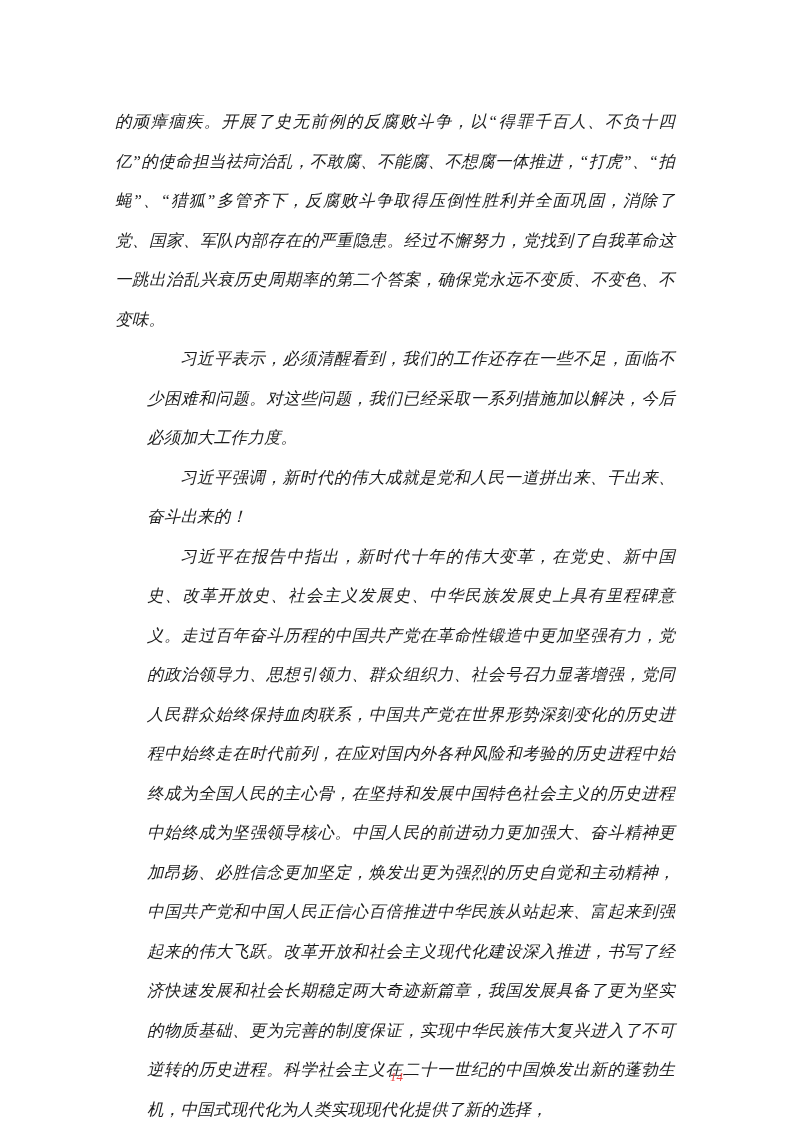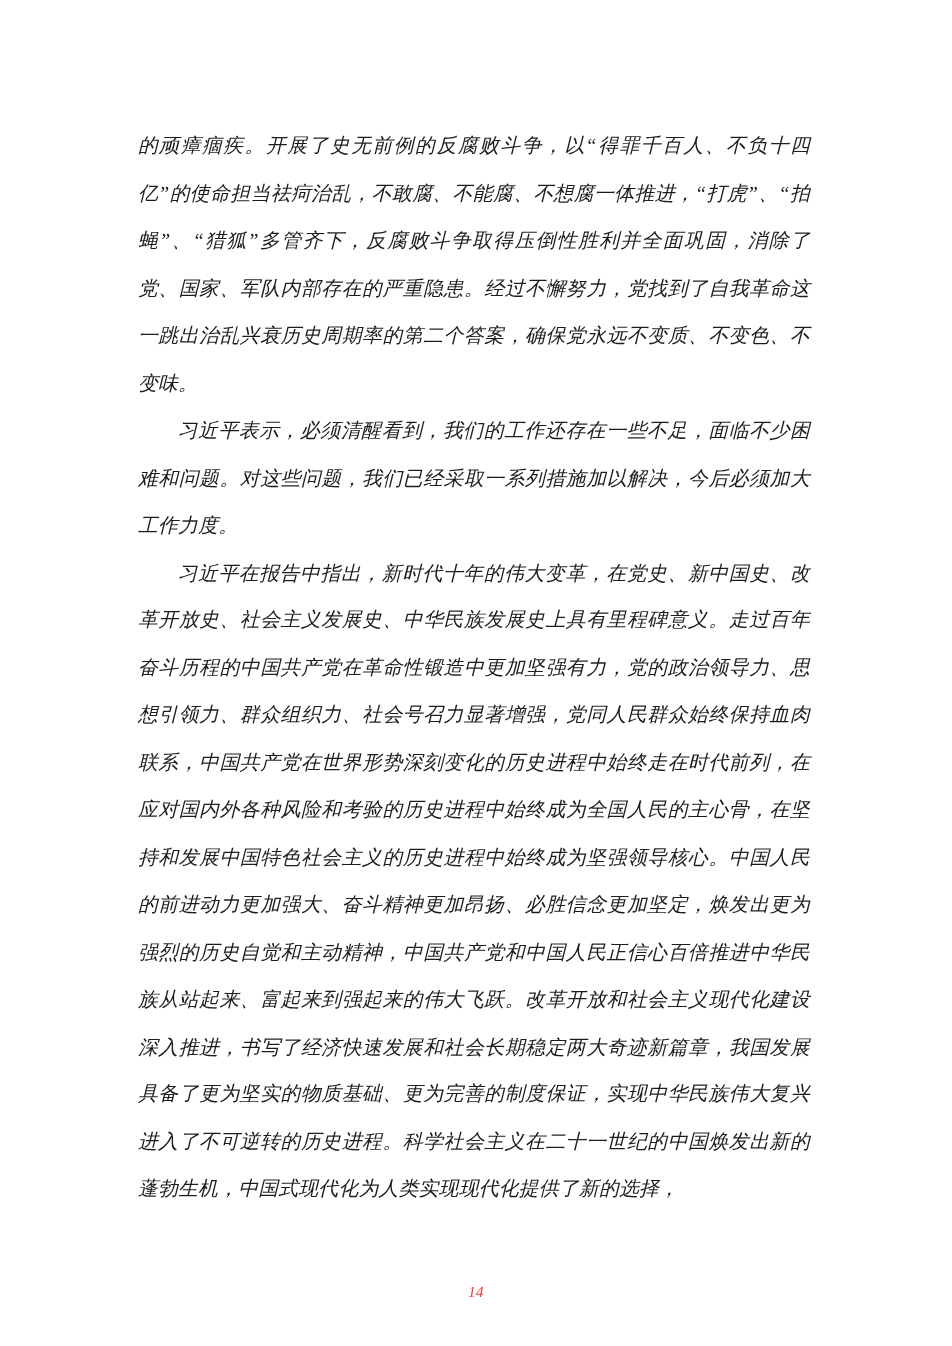--- a/index.html
+++ b/index.html
@@ -26,36 +26,38 @@
     line-height: 39.5px;
     text-align: justify;
     letter-spacing: 0.2px;
   }
   .para {
     margin: 0;
     padding: 0;
   }
   .para.indent {
     text-indent: 2em;
+    margin-left: 32px;
   }
   .page-footer {
     position: absolute;
     left: 0;
     top: 1024px;
     width: 100%;
     text-align: center;
     font-size: 13px;
     line-height: 16px;
     color: #ef4444;
     margin-top: 45px;
   }
 </style>
 </head>
 <body>
 
 <div class="page">
   <div class="text-block">
     <p class="para">的顽瘴痼疾。开展了史无前例的反腐败斗争，以“得罪千百人、不负十四亿”的使命担当祛疴治乱，不敢腐、不能腐、不想腐一体推进，“打虎”、“拍蝇”、“猎狐”多管齐下，反腐败斗争取得压倒性胜利并全面巩固，消除了党、国家、军队内部存在的严重隐患。经过不懈努力，党找到了自我革命这一跳出治乱兴衰历史周期率的第二个答案，确保党永远不变质、不变色、不变味。</p>
     <p class="para indent">习近平表示，必须清醒看到，我们的工作还存在一些不足，面临不少困难和问题。对这些问题，我们已经采取一系列措施加以解决，今后必须加大工作力度。</p>
+    <p class="para indent">习近平强调，新时代的伟大成就是党和人民一道拼出来、干出来、奋斗出来的！</p>
     <p class="para indent">习近平在报告中指出，新时代十年的伟大变革，在党史、新中国史、改革开放史、社会主义发展史、中华民族发展史上具有里程碑意义。走过百年奋斗历程的中国共产党在革命性锻造中更加坚强有力，党的政治领导力、思想引领力、群众组织力、社会号召力显著增强，党同人民群众始终保持血肉联系，中国共产党在世界形势深刻变化的历史进程中始终走在时代前列，在应对国内外各种风险和考验的历史进程中始终成为全国人民的主心骨，在坚持和发展中国特色社会主义的历史进程中始终成为坚强领导核心。中国人民的前进动力更加强大、奋斗精神更加昂扬、必胜信念更加坚定，焕发出更为强烈的历史自觉和主动精神，中国共产党和中国人民正信心百倍推进中华民族从站起来、富起来到强起来的伟大飞跃。改革开放和社会主义现代化建设深入推进，书写了经济快速发展和社会长期稳定两大奇迹新篇章，我国发展具备了更为坚实的物质基础、更为完善的制度保证，实现中华民族伟大复兴进入了不可逆转的历史进程。科学社会主义在二十一世纪的中国焕发出新的蓬勃生机，中国式现代化为人类实现现代化提供了新的选择，</p>
   </div>
   <div class="page-footer">14</div>
 </div>
 
 </body></html>

